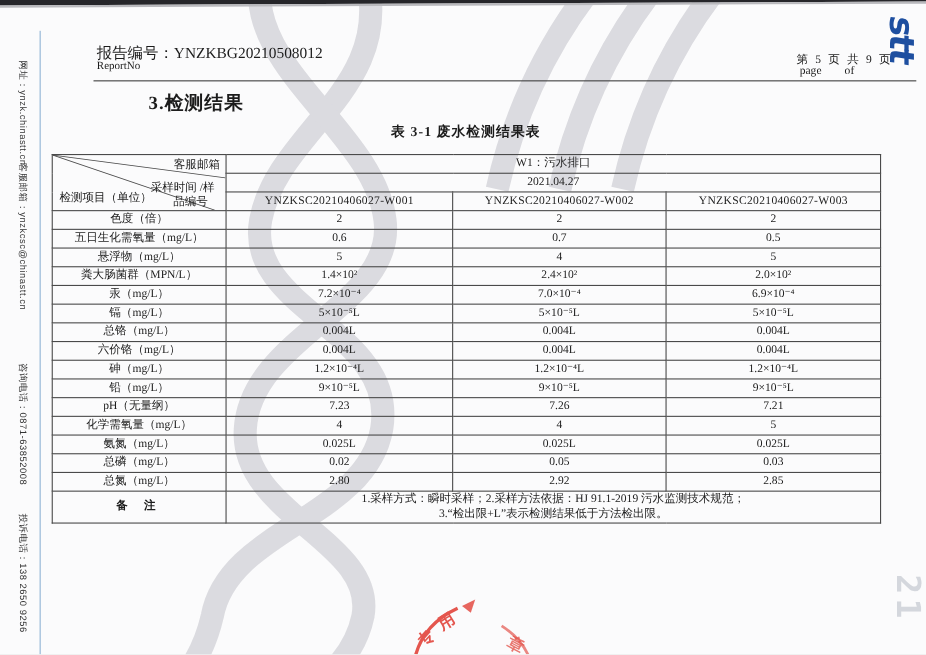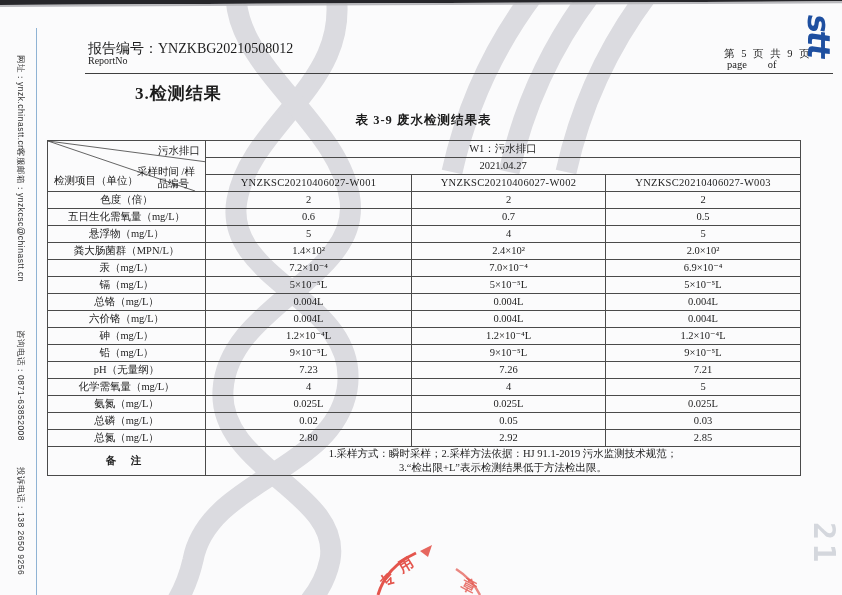--- a/index.html
+++ b/index.html
@@ -95,38 +95,38 @@
   <div class="content">
 
     <div class="repno"><span>报告编号：</span><span>YNZKBG20210508012</span></div>
     <div class="repno-en">ReportNo</div>
     <div class="pagecn">第 5 页 共 9 页</div>
     <div class="pageen">page        of</div>
     <div class="hr"></div>
     <div class="logo" style="color:#1e4fa0">stt</div>
 
     <div class="sec-title">3.检测结果</div>
-    <div class="tbl-title">表 3-9 废水检测结果表</div>
+    <div class="tbl-title">表 3-1 废水检测结果表</div>
 
     <div class="tblwrap">
       <table class="rtable">
         <colgroup>
             <col style="width:158px">
             <col style="width:206px">
             <col style="width:194px">
             <col style="width:195px">
           </colgroup>
         <tbody>
           <tr>
             <td class="corner" rowspan="3">
               <svg viewBox="0 0 158 70" preserveAspectRatio="none">
                 <line x1="0" y1="0" x2="158" y2="29" stroke="#4a4a4a" stroke-width="1"></line>
                 <line x1="0" y1="0" x2="148" y2="70" stroke="#4a4a4a" stroke-width="1"></line>
               </svg>
-              <span class="c-tr">污水排口</span>
+              <span class="c-tr">客服邮箱</span>
               <span class="c-m1">采样时间 /样</span>
               <span class="c-m2">品编号</span>
               <span class="c-bl">检测项目（单位）</span>
             </td>
             <td class="site" colspan="3">W1：污水排口</td>
           </tr>
           <tr>
             <td class="date" colspan="3">2021.04.27</td>
           </tr>
           <tr>

